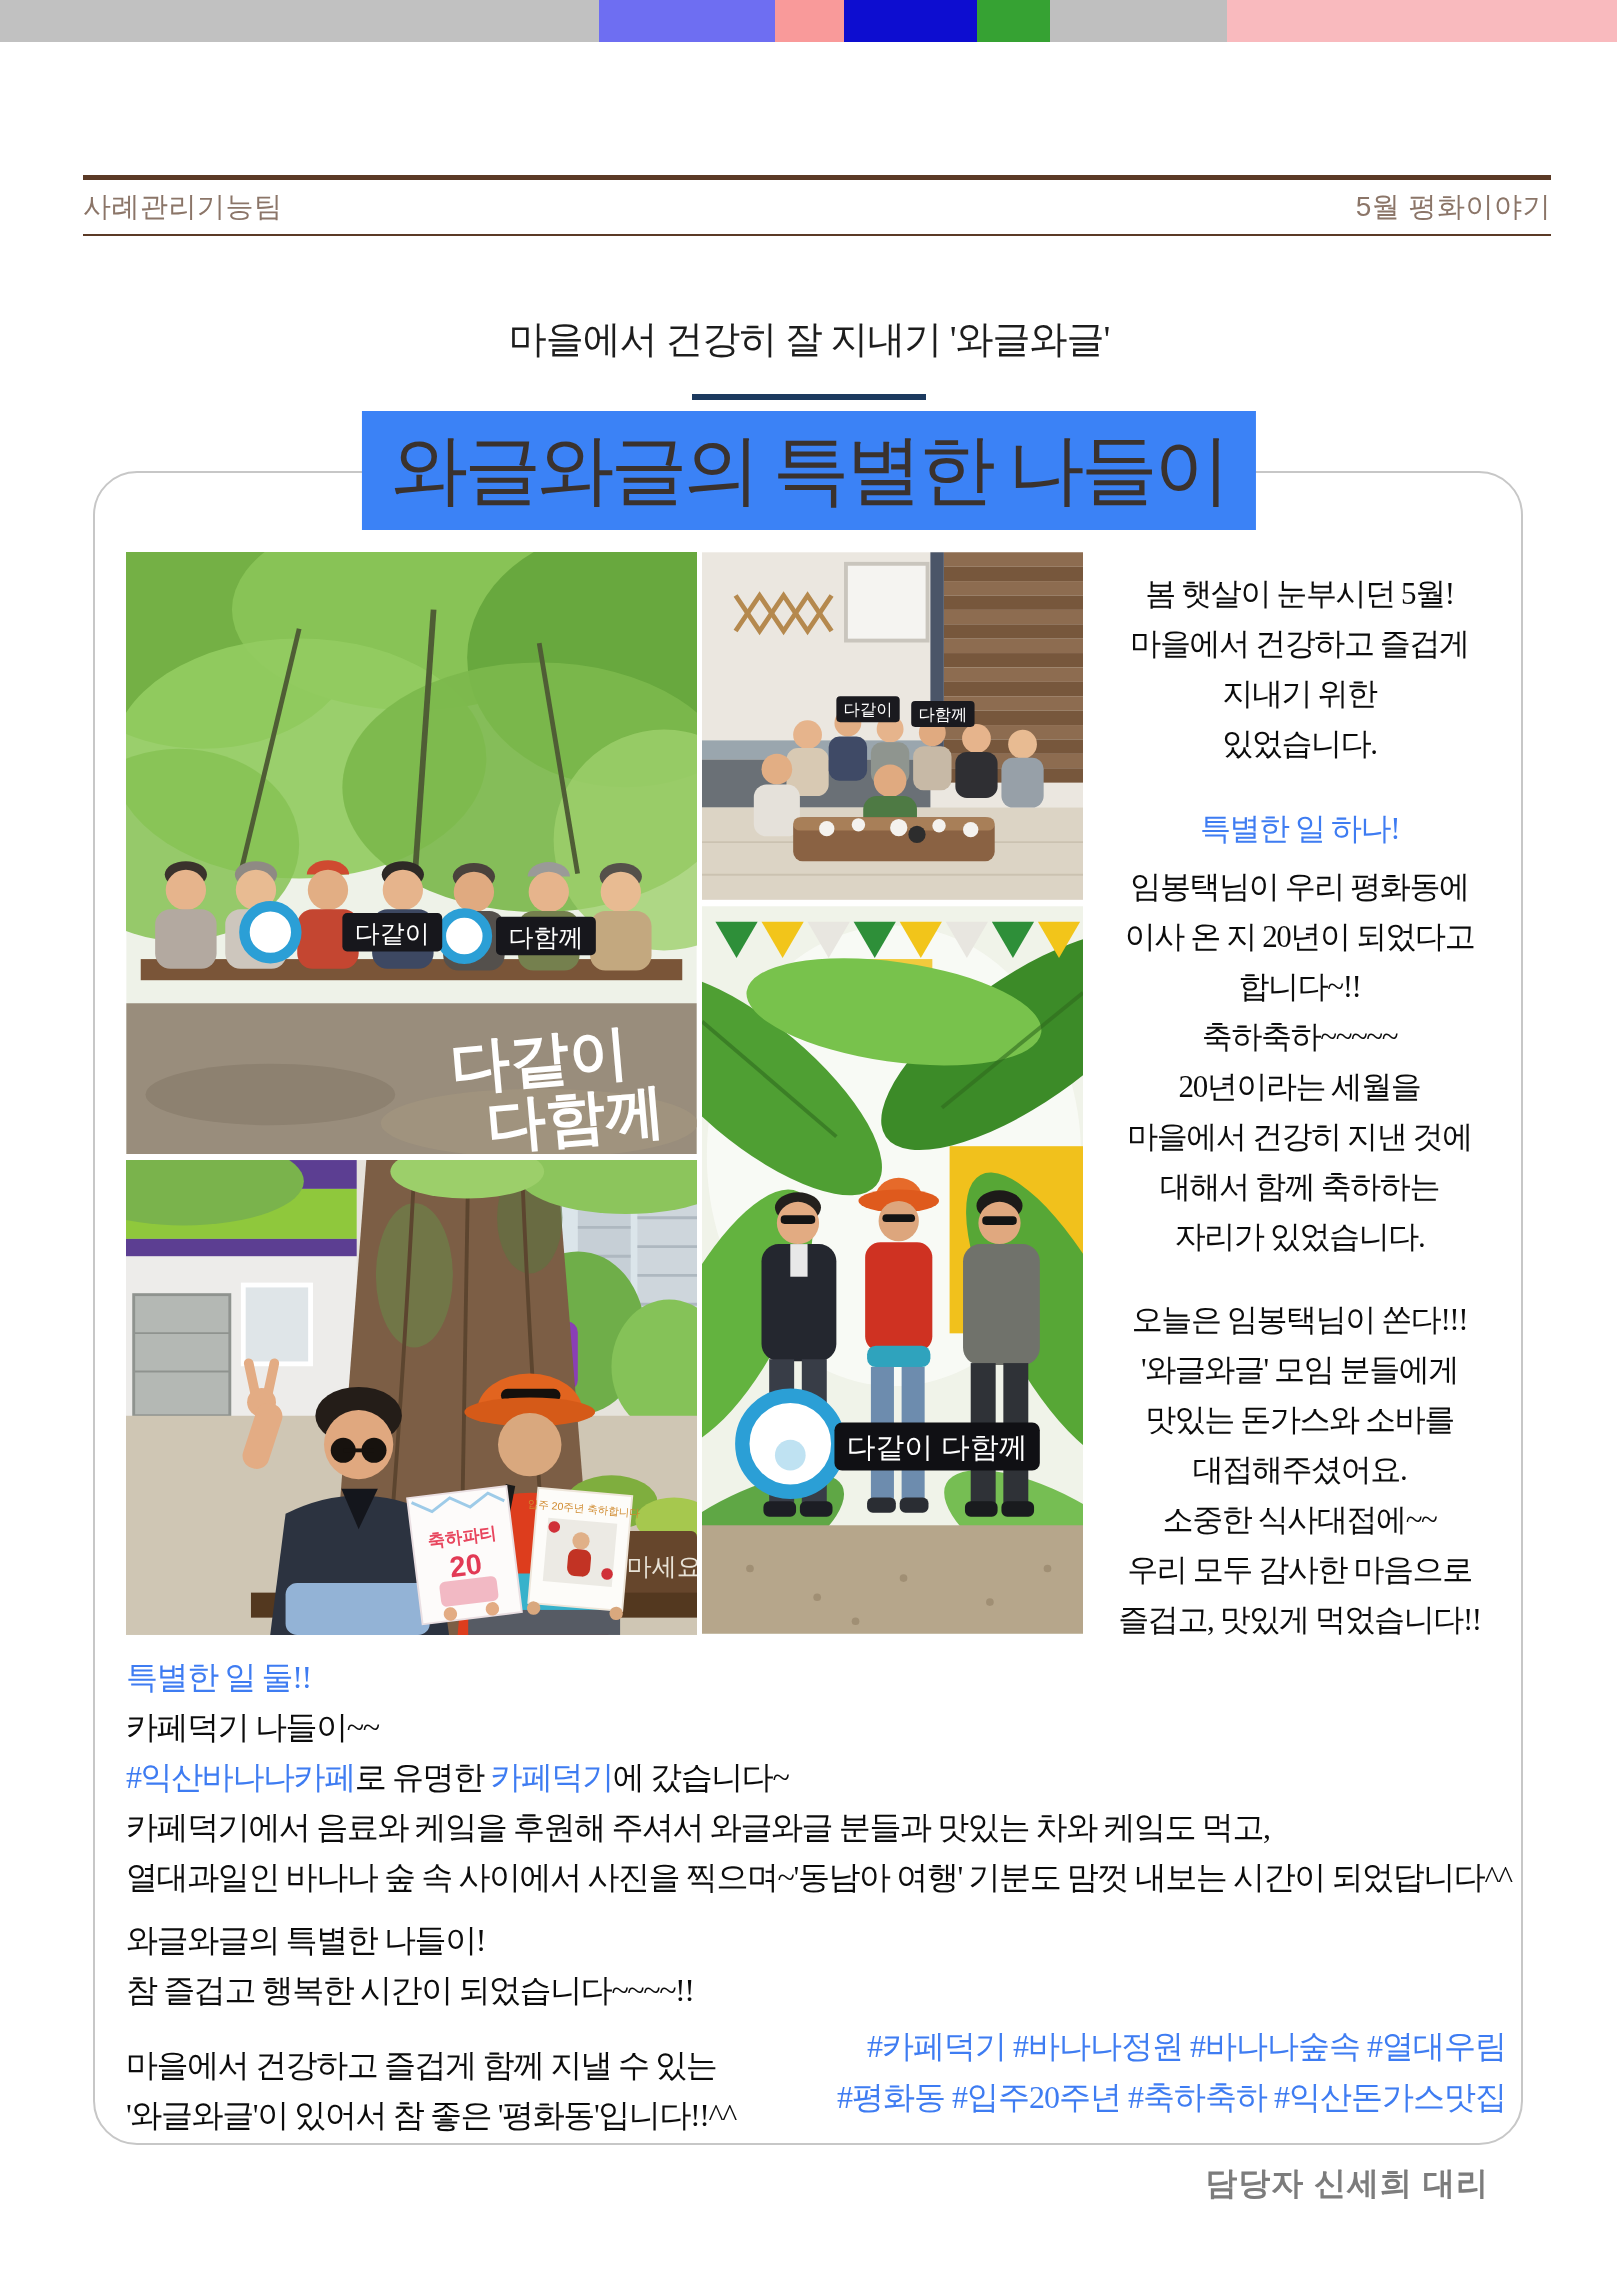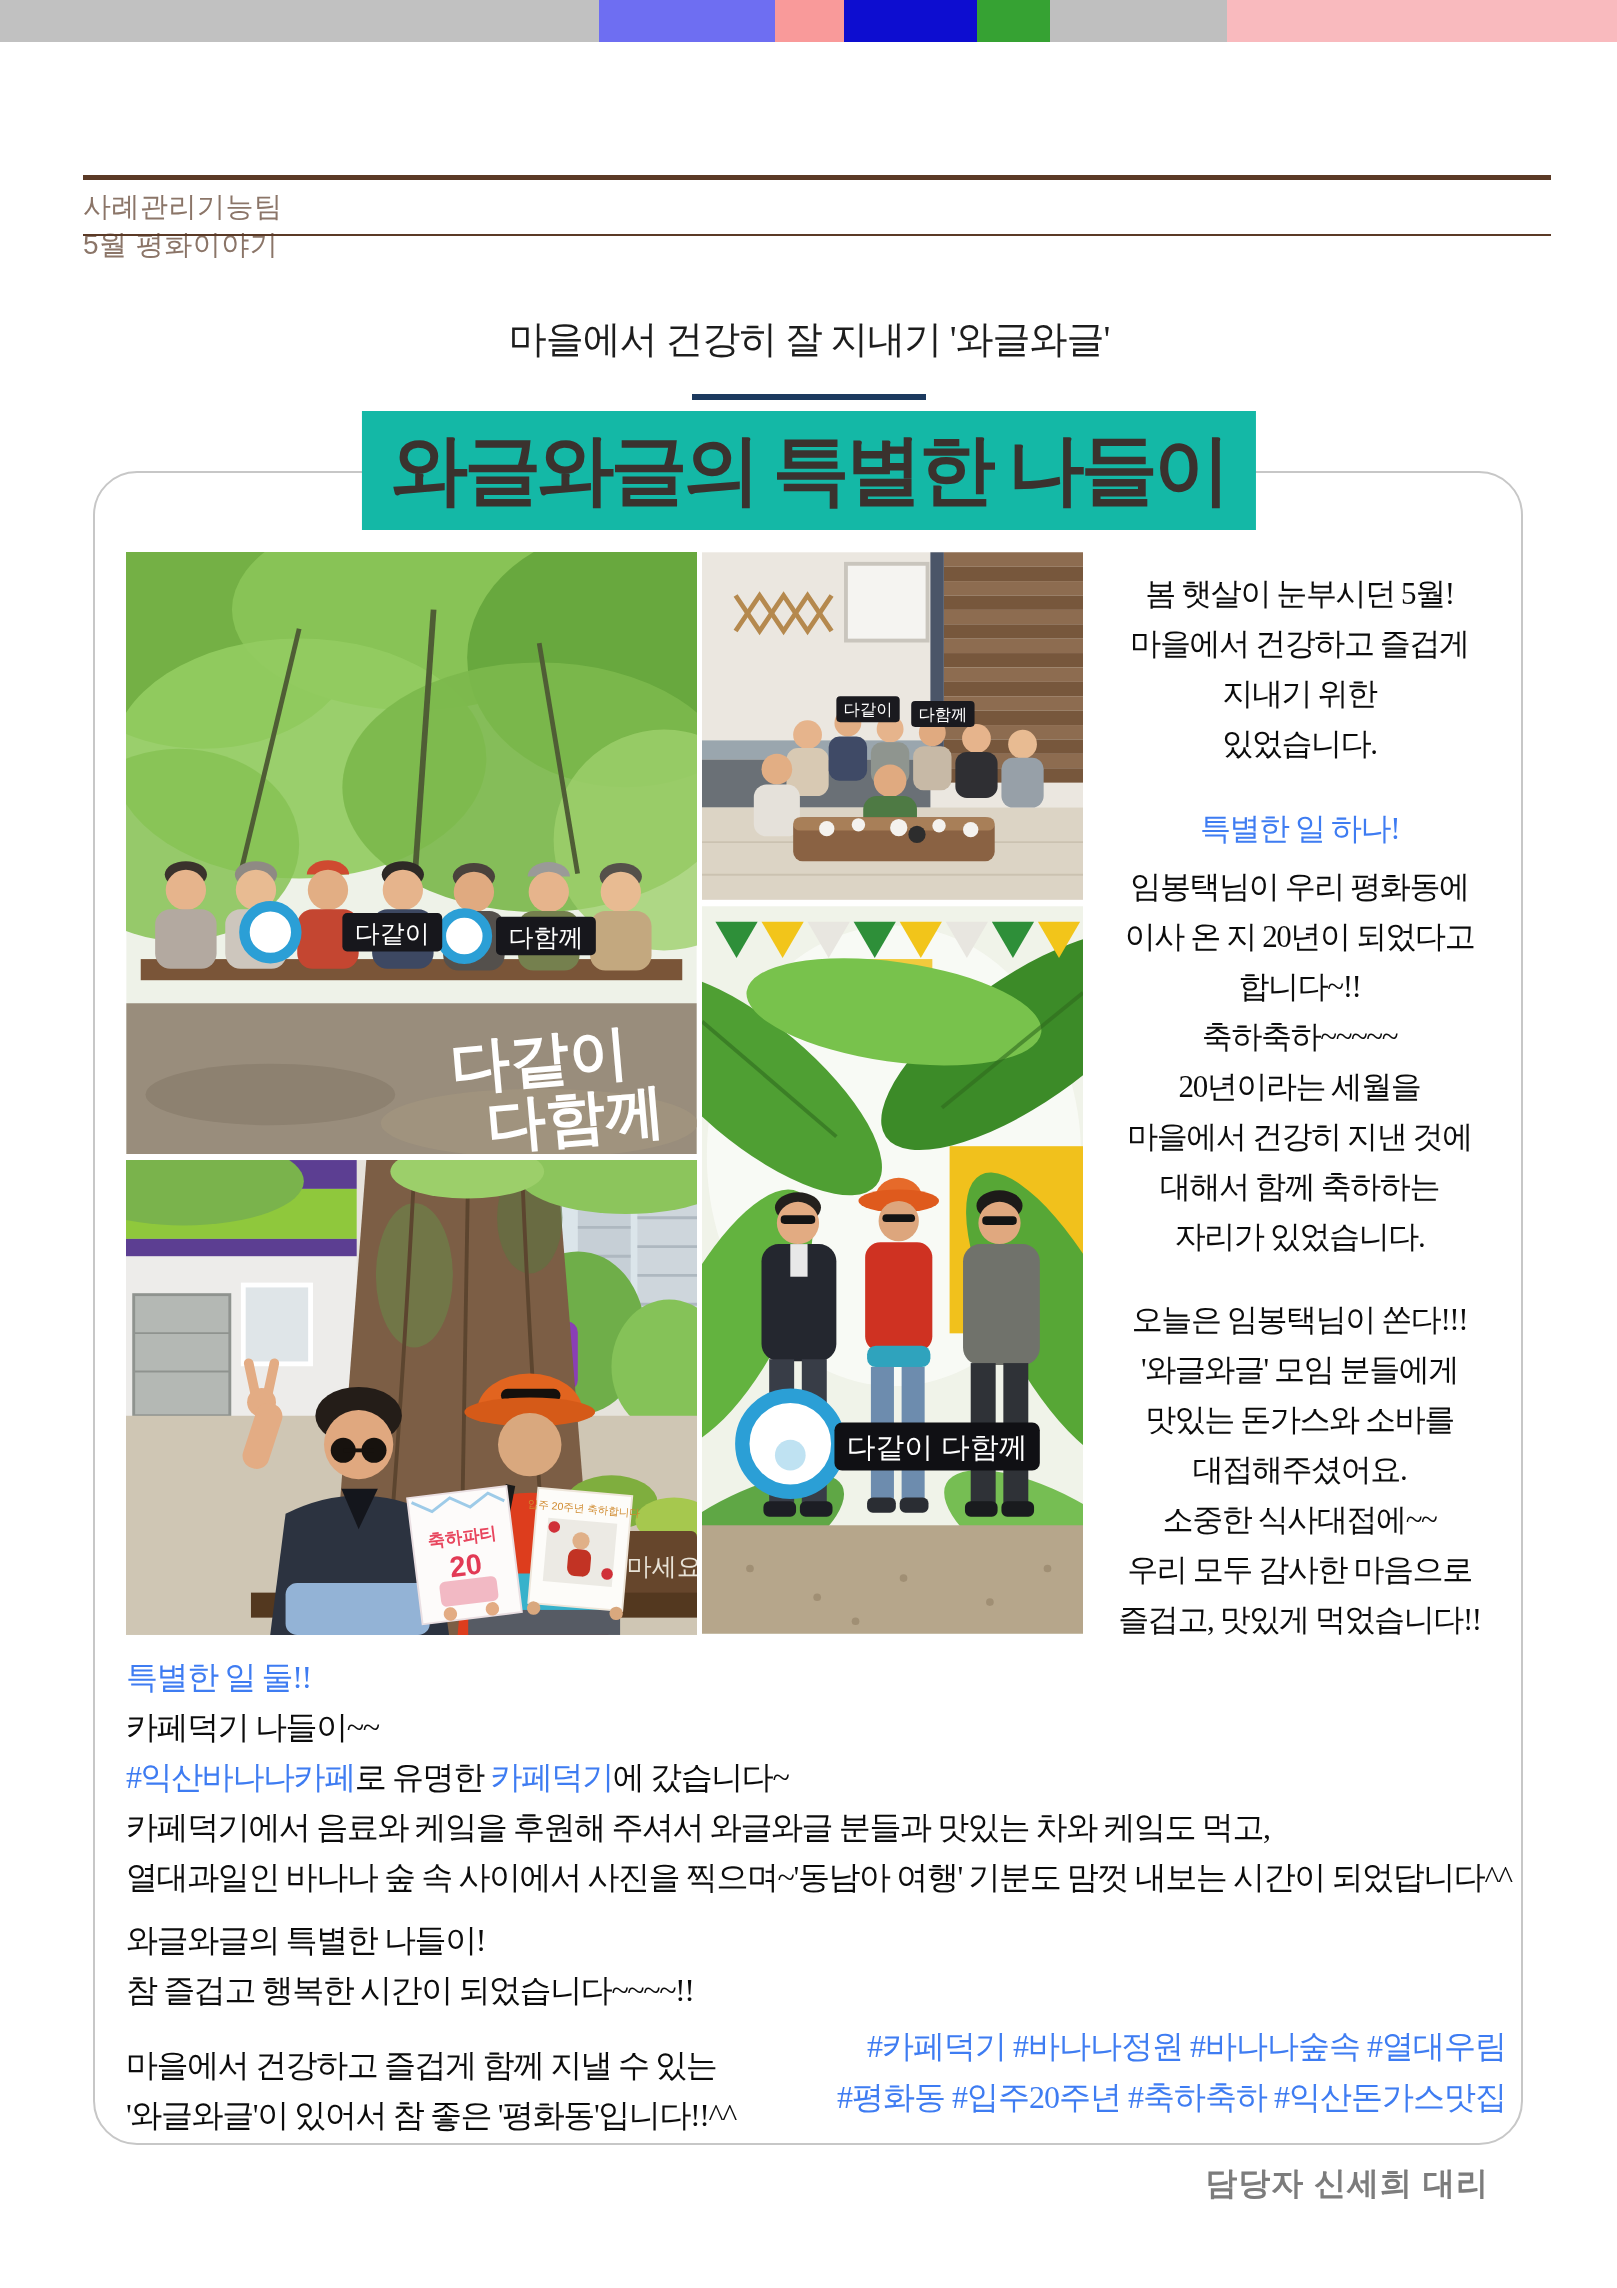--- a/index.html
+++ b/index.html
@@ -8,31 +8,31 @@
 
   
   .top-bars{position:absolute;left:0;top:0;width:1618px;height:42px;display:flex;}
   .top-bars div{height:42px;}
 
   
   .rule-thick{position:absolute;left:83px;top:175px;width:1468px;height:4.8px;background:var(--rule-brown,#5b3a26);}
   .rule-thin{position:absolute;left:83px;top:234px;width:1468px;height:1.9px;background:var(--rule-brown,#5b3a26);}
   .hdr{position:absolute;left:83px;top:188px;width:1468px;display:flex;justify-content:space-between;
        font-family:"Liberation Sans","DejaVu Sans",sans-serif;font-size:28px;letter-spacing:0.5px;
-       color:var(--header-text,#8b7568);flex-direction:column;}
+       color:var(--header-text,#8b7568);}
 
   
   .subtitle{position:absolute;left:0;top:302px;width:1618px;text-align:center;font-size:38px;
             letter-spacing:-1px;color:#1d1d1d;margin-top:12px;}
   .subtitle-underline{position:absolute;left:50%;top:394px;transform:translateX(-50%);
             width:234px;height:5.8px;background:var(--navy,#1c3a5f);}
   .content-box{position:absolute;left:93px;top:471px;width:1426px;height:1670px;
             border:2.9px solid var(--border-gray,#c7c7c7);border-radius:44px;}
   .title{position:absolute;left:50%;top:411px;transform:translateX(-50%);margin:0;white-space:nowrap;
-         background:#14b8a6;padding:7.7px 29px;font-size:77px;font-weight:700;letter-spacing:-3.8px;
+         background:#3b82f6;padding:7.7px 29px;font-size:77px;font-weight:400;letter-spacing:-3.8px;
          color:#3a322e;}
 
   
   .photo{position:absolute;display:block;}
   #photo1{left:126px;top:552px;}
   #photo2{left:702px;top:552px;}
   #photo3{left:702px;top:906px;}
   #photo4{left:126px;top:1160px;}
   .photo text{font-family:"Liberation Sans","DejaVu Sans",sans-serif;}
 

